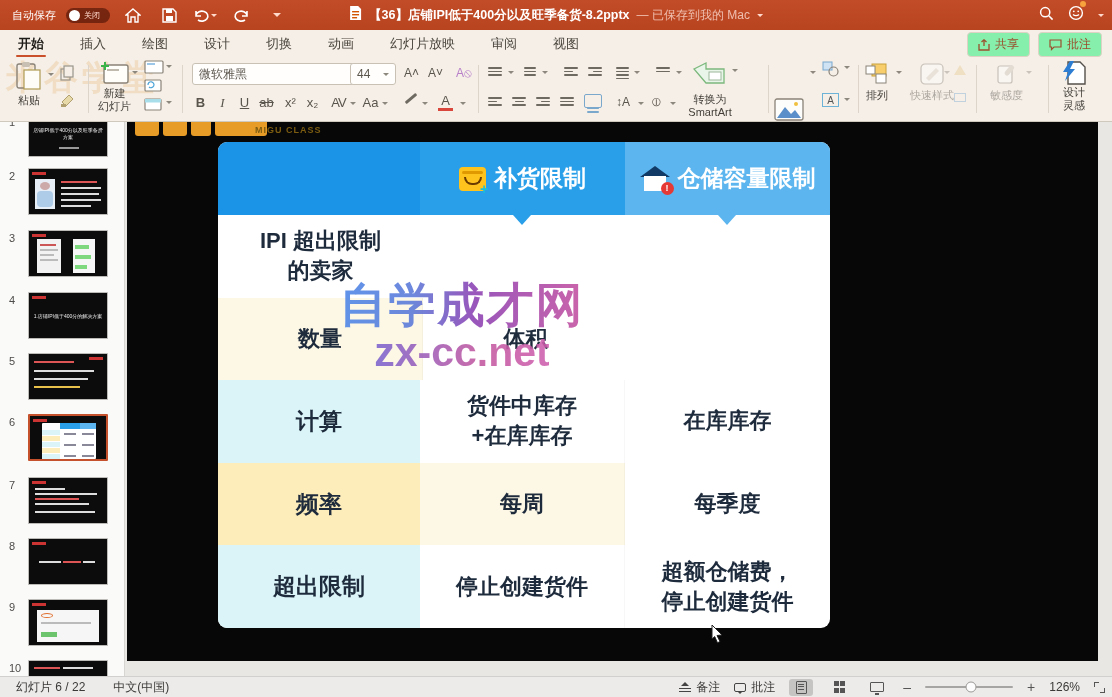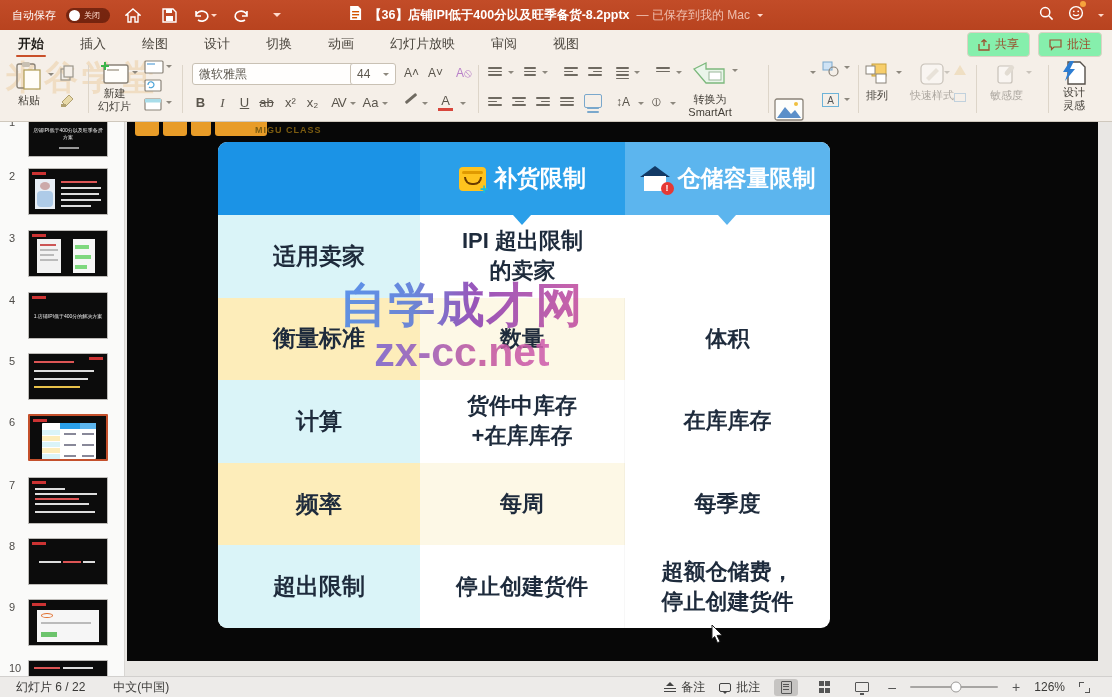--- a/index.html
+++ b/index.html
@@ -96,21 +96,21 @@
   .houseicon .bang { position:absolute; right:-4px; bottom:-3px; width:13px; height:13px; background:#e53935; border-radius:50%; color:#fff; font-size:9px; font-weight:bold; text-align:center; line-height:13px; }
 
   .wm1 { position:absolute; left:335px; top:152px; transform:translateX(-50%); font-size:47px; font-weight:bold; letter-spacing:2px; white-space:nowrap; background:linear-gradient(90deg,#4a86e8 0%,#5a78d8 30%,#8b3fb2 55%,#c5509f 100%); -webkit-background-clip:text; background-clip:text; color:#8b4ab2; -webkit-text-fill-color:transparent; opacity:.88; pointer-events:none; }
   .wm2 { position:absolute; left:335px; top:207px; transform:translateX(-50%); font-size:41px; font-weight:bold; background:linear-gradient(90deg,#7a64d0,#c2579f 60%,#cf5fae); -webkit-background-clip:text; background-clip:text; color:#c2579f; -webkit-text-fill-color:transparent; opacity:.88; pointer-events:none; }
 
   .cursor { position:absolute; left:582px; top:502px; }
 
   
   .statusbar { position:absolute; left:0; top:676px; width:1112px; height:21px; background:#edebe9; border-top:1px solid #d2d0ce; display:flex; align-items:center; font-size:12px; color:#3b3a38; }
   .sb-left { display:flex; gap:28px; padding-left:16px; }
-  .sb-right { position:absolute; right:22px; display:flex; align-items:center; gap:14px; }
+  .sb-right { position:absolute; right:7px; display:flex; align-items:center; gap:14px; }
   .sb-item { display:flex; align-items:center; gap:5px; cursor:pointer; }
   .viewbtn { width:24px; height:17px; display:flex; align-items:center; justify-content:center; border-radius:3px; cursor:pointer; }
   .viewbtn.sel { background:#c6c4c2; }
   .gridic { display:grid; grid-template-columns:5px 5px; grid-template-rows:5px 5px; gap:1.5px; }
   .gridic i { background:#555; }
   .screenic { width:14px; height:10px; border:1.5px solid #555; border-radius:1px; position:relative; }
   .screenic::after { content:""; position:absolute; left:4px; bottom:-4px; width:4px; height:2.5px; background:#555; }
   .zoomtrack { position:relative; width:88px; height:2px; background:#a7a5a3; border-radius:1px; cursor:pointer; }
   .zoomknob { position:absolute; left:52%; top:50%; transform:translate(-50%,-50%); width:11px; height:11px; border-radius:50%; background:#fdfdfd; border:1px solid #9b9997; }
   .fitic { width:11px; height:11px; position:relative; }
@@ -592,26 +592,24 @@
                   <span class="body"></span>
                 <span class="bang">!</span>
               </span>
               <span>仓储容量限制</span>
             </div>
           </div>
           <span class="tail tail1"></span>
           <span class="tail tail2"></span>
 
           <div class="trow">
-            <div class="bcell c1 cyan">适用卖家</div>
             <div class="bcell c3">IPI 超出限制
 的卖家</div>
           </div>
           <div class="trow">
-            <div class="bcell c1 yel">衡量标准</div>
             <div class="bcell c2 cream">数量</div>
             <div class="bcell c3">体积</div>
           </div>
           <div class="trow">
             <div class="bcell c1 cyan">计算</div>
             <div class="bcell c2">货件中库存
 +在库库存</div>
             <div class="bcell c3">在库库存</div>
           </div>
           <div class="trow">

